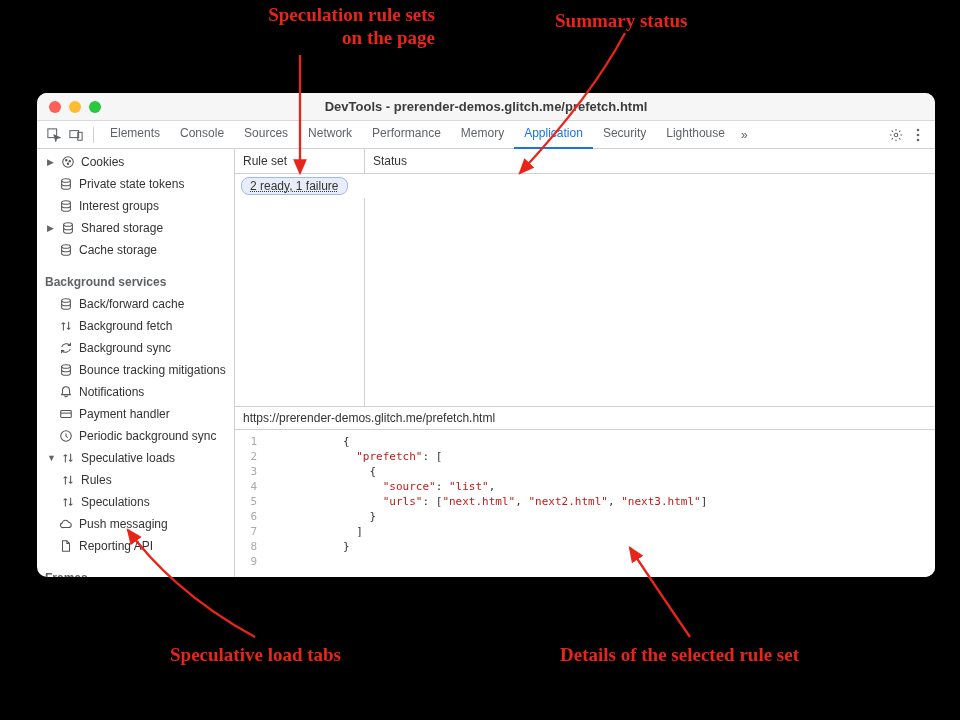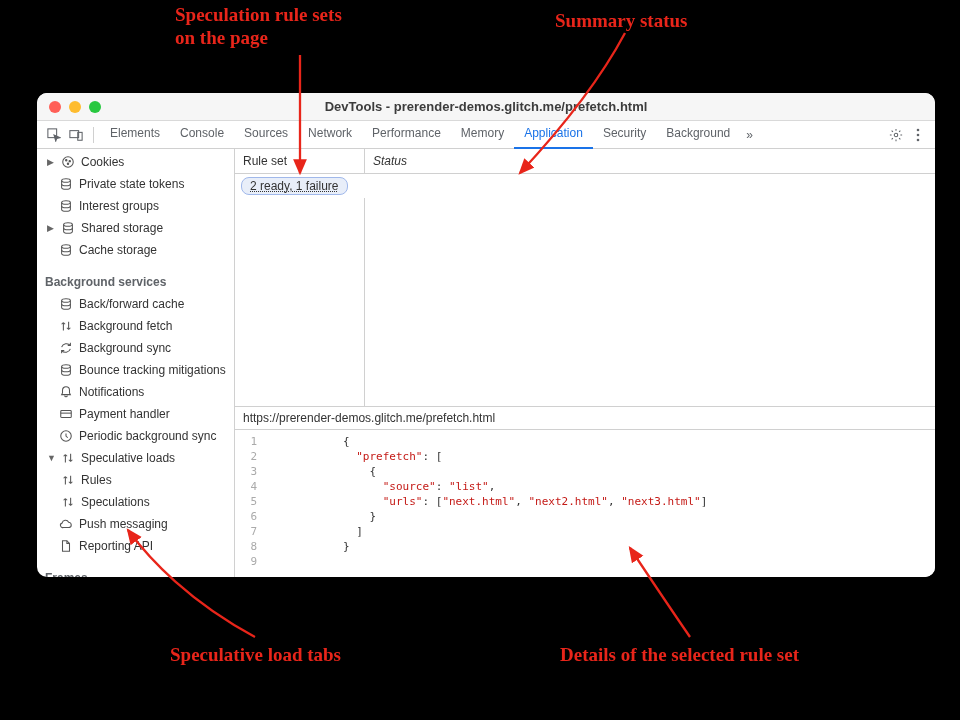--- a/index.html
+++ b/index.html
@@ -105,21 +105,21 @@
     display:flex;
     flex-direction:column;
   }
   .grid-head {
     display:flex; border-bottom:1px solid #d0d0d0;
     background:#fff;
     font-size:12px; color:#333;
   }
   .grid-head div { padding:5px 8px; }
   .col-ruleset { width:130px; border-right:1px solid #d0d0d0; }
-  .col-status { flex:1;font-style:italic; }
+  .col-status { flex:1; }
   .grid-body { display:flex; flex:0 0 auto; }
   .grid-left {
     width:130px; border-right:1px solid #d0d0d0;
     padding: 3px 6px;
   }
   .grid-right { flex:1; padding: 3px 6px; }
   .ruleset-row {
     display:flex; align-items:center; gap:4px;
     color:#1155cc; text-decoration: underline dotted;
     cursor:pointer;
@@ -156,21 +156,21 @@
   .code-lines { line-height:15px; }
   .tok-key { color:#c41a16; }
   .tok-str { color:#c41a16; }
   
   .anno {
     position:absolute;
     color:#e8251a;
     font-family: "Comic Sans MS", "Segoe Script", cursive;
     font-size: 19px;
     font-weight: 600;
-    text-align:left;
+    text-align:right;
     pointer-events:none;
     white-space:pre;
     line-height:1.2;
   }
   svg.arrows {
     position:absolute; left:0; top:0; width:960px; height:720px;
     pointer-events:none;
   }
 </style>
 </head>
@@ -203,21 +203,21 @@
     <div class="tool-divider"></div>
     <div class="tabs" id="tabbar">
         <div class="tab">Elements</div>
         <div class="tab">Console</div>
         <div class="tab">Sources</div>
         <div class="tab">Network</div>
         <div class="tab">Performance</div>
         <div class="tab">Memory</div>
         <div class="tab active">Application</div>
         <div class="tab">Security</div>
-        <div class="tab">Background</div>
+        <div class="tab">Lighthouse</div>
       </div>
     <span style="padding:0 6px;cursor:pointer;">»</span>
     <div class="tab-spacer"></div>
     <div class="tool-icon">
       <svg width="14" height="14" viewBox="0 0 16 16" fill="none" stroke="#5f6368" stroke-width="1.2">
           <circle cx="8" cy="8" r="2"></circle>
           <path d="M8 1v2M8 13v2M1 8h2M13 8h2M3 3l1.5 1.5M11.5 11.5L13 13M13 3l-1.5 1.5M4.5 11.5L3 13"></path>
         </svg>
     </div>
     <div class="tool-icon">

